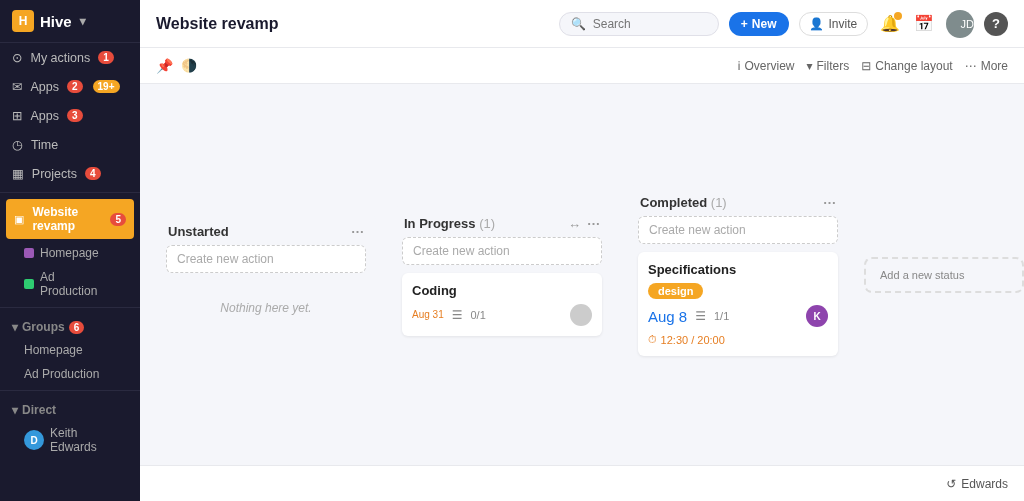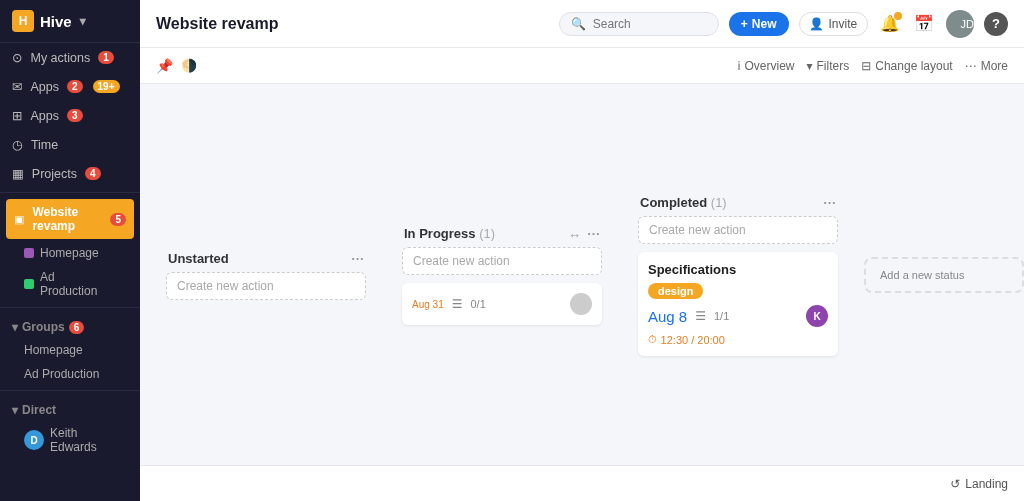--- a/index.html
+++ b/index.html
@@ -447,35 +447,39 @@
     <div class="kanban-col">
       <div class="kanban-col-header">
         <span>Unstarted</span>
         <div class="col-actions">
           <span>⋯</span>
         </div>
       </div>
       <div class="create-action-input">
         <span>Create new action</span>
       </div>
+      <div class="nothing-text">
+        <em>Nothing here yet.</em>
+      </div>
     </div>
 
     <div class="kanban-col">
       <div class="kanban-col-header">
         <span>In Progress <span style="color:#aaa; font-weight:400;">(1)</span></span>
         <div class="col-actions">
           <span>↔</span>
           <span>⋯</span>
         </div>
       </div>
       <div class="create-action-input">
         <span>Create new action</span>
       </div>
 
       <div class="kanban-card">
+        <div class="card-title">Coding</div>
         <div class="card-meta">
           <span class="card-date-orange">Aug 31</span>
           <span style="font-size:12px;">☰</span>
           <span>0/1</span>
           <div class="card-avatar" style="background:#ccc; width:22px; height:22px; border-radius:50%; margin-left:auto;"></div>
         </div>
       </div>
     </div>
 
     <div class="kanban-col">
@@ -507,17 +511,17 @@
 
     <div class="add-status-col">
       <span>Add a new status</span>
     </div>
 
   </div>
 
   <div class="history-bar">
     <div class="history-btn">
       <span>↺</span>
-      <span>Landing</span>
+      <span>Edwards</span>
     </div>
   </div>
 
 </div>
 
 </body></html>

